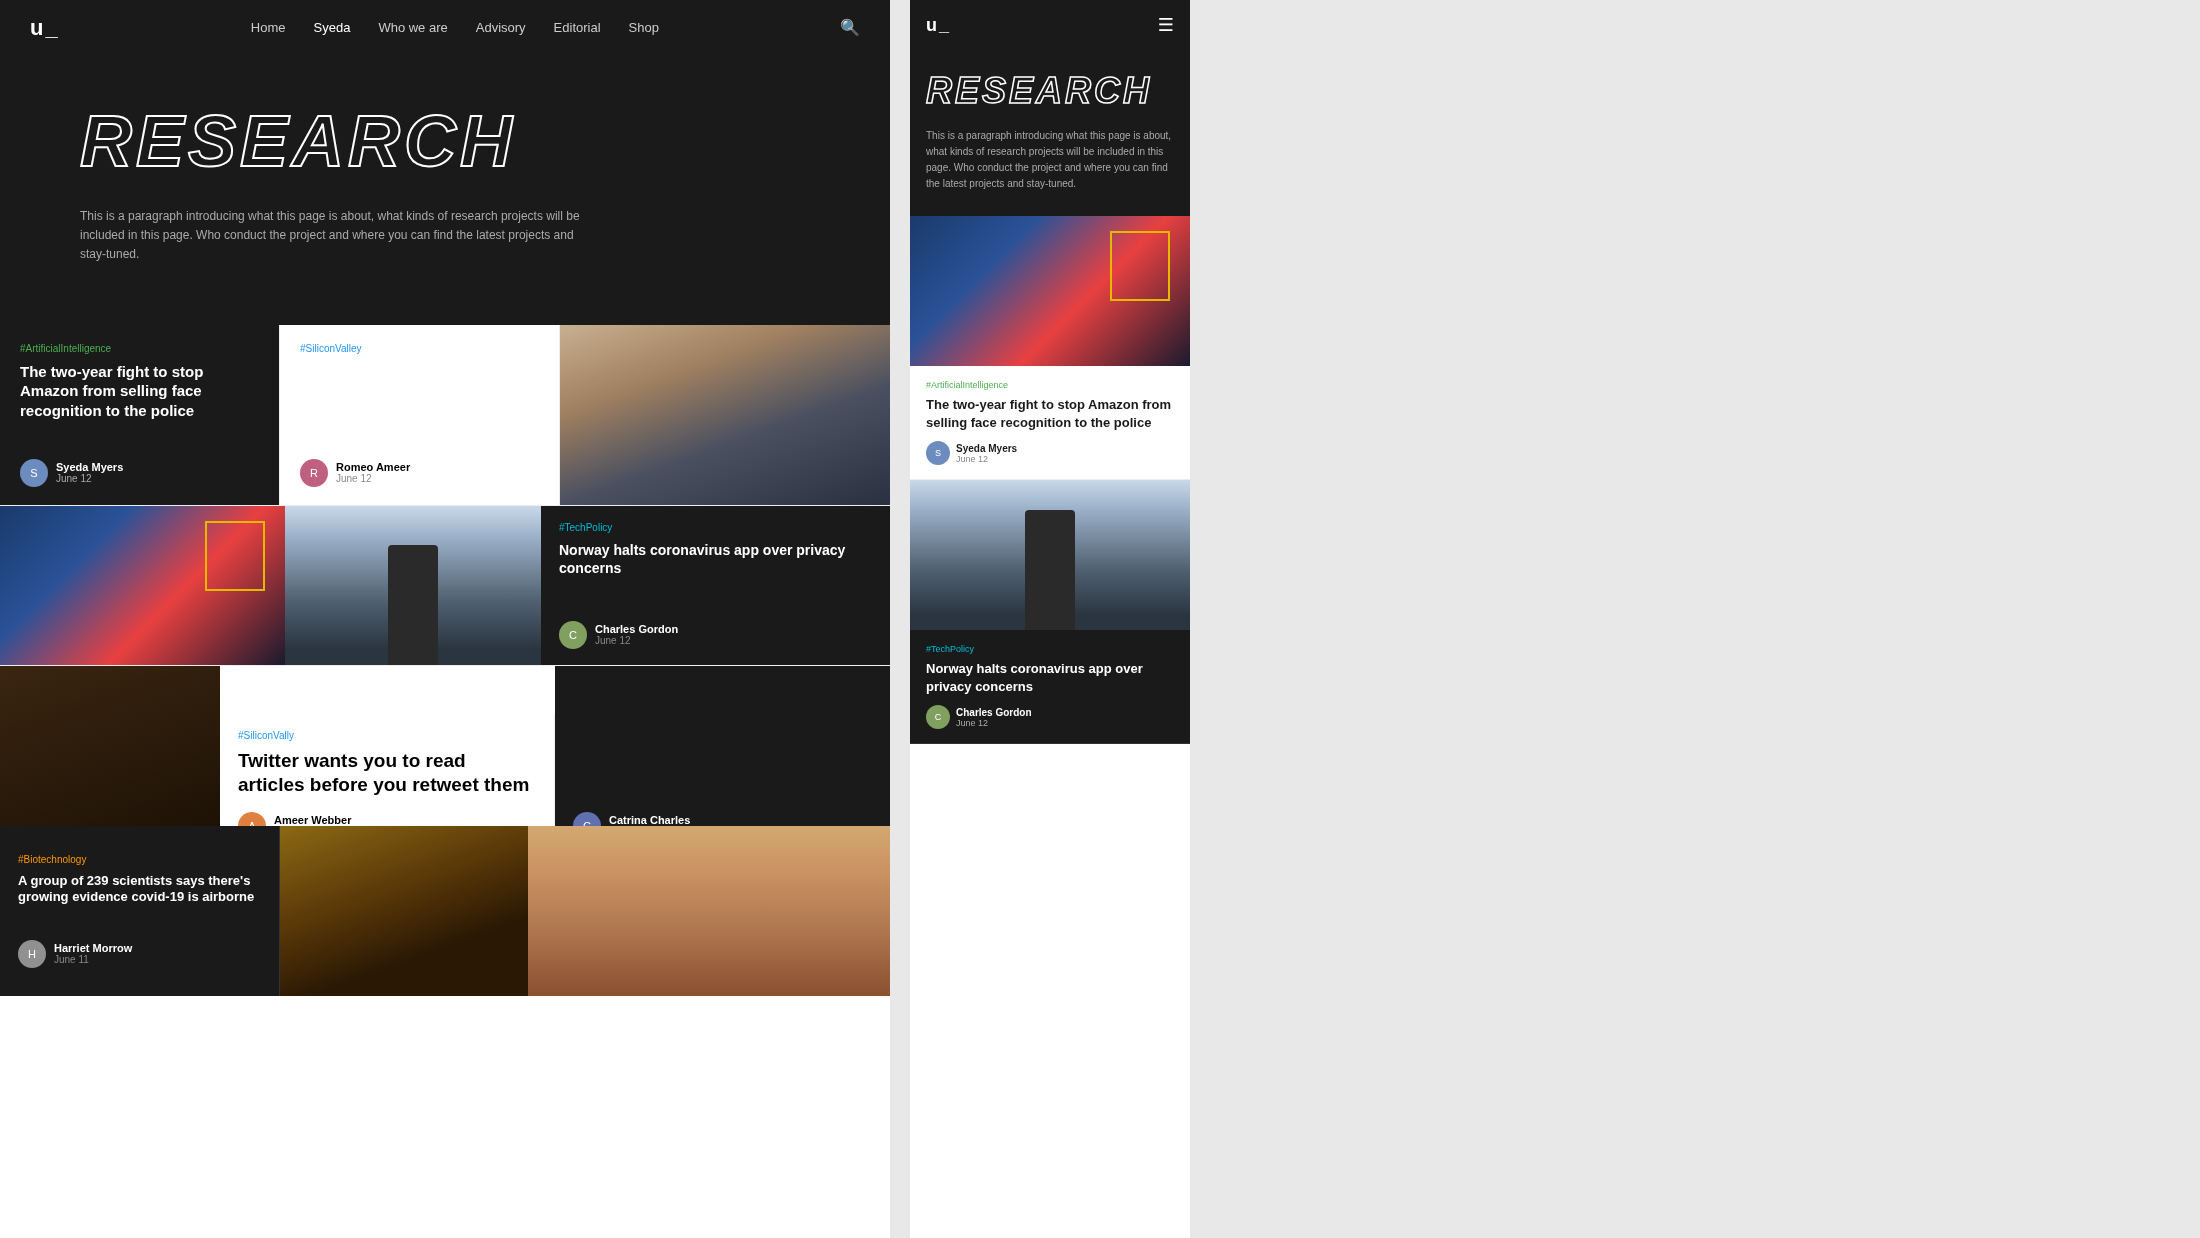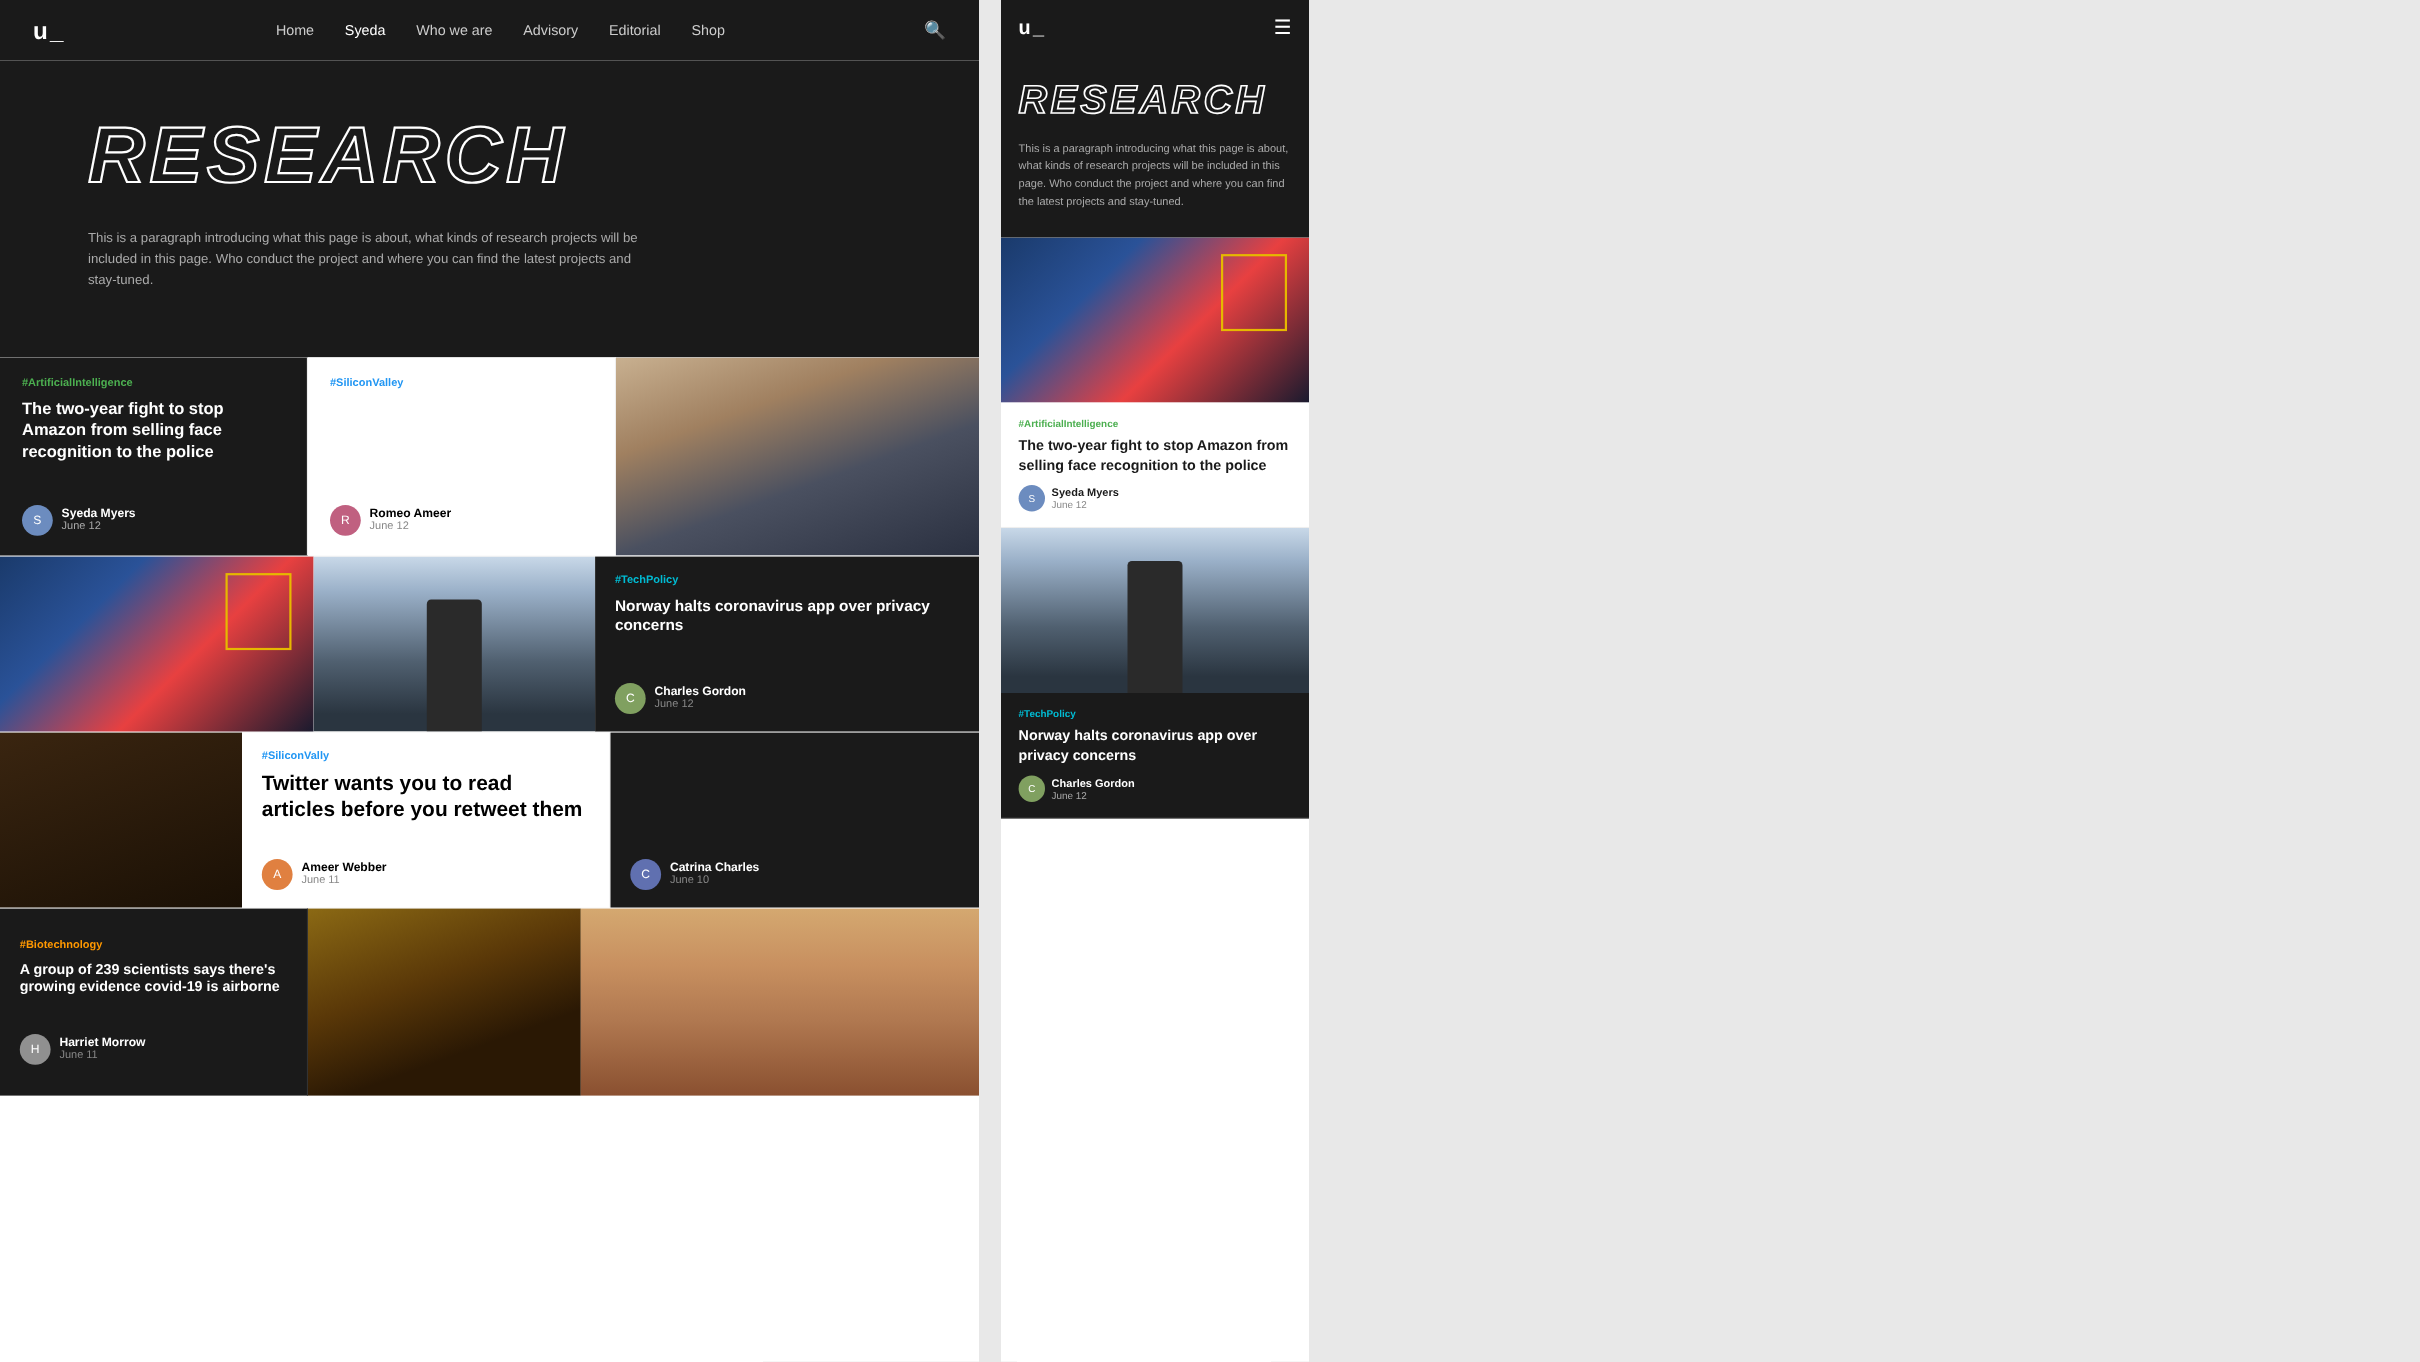--- a/index.html
+++ b/index.html
@@ -85,21 +85,21 @@
       padding: 18px 20px;
       border-right: 1px solid #eee;
       background: #fff;
     }
     .article-card.dark {
       background: #1a1a1a;
       color: #fff;
     }
     .tag {
       font-size: 10px;
-      font-weight: bold;
+      font-weight: normal;
       margin-bottom: 8px;
     }
     .tag.green { color: #4caf50; }
     .tag.blue { color: #2196f3; }
     .tag.teal { color: #00bcd4; }
     .tag.orange { color: #ff9800; }
     .article-title {
       font-size: 15px;
       font-weight: bold;
       line-height: 1.3;
@@ -167,20 +167,21 @@
       height: 160px;
       border-bottom: 1px solid #eee;
     }
     .article-card-white {
       padding: 16px 18px;
       background: #fff;
       border-right: 1px solid #eee;
       display: flex;
       flex-direction: column;
       justify-content: space-between;
+      margin-top: 48px;
     }
     .article-card-dark2 {
       padding: 16px 18px;
       background: #1a1a1a;
       color: #fff;
       display: flex;
       flex-direction: column;
       justify-content: space-between;
     }
 

